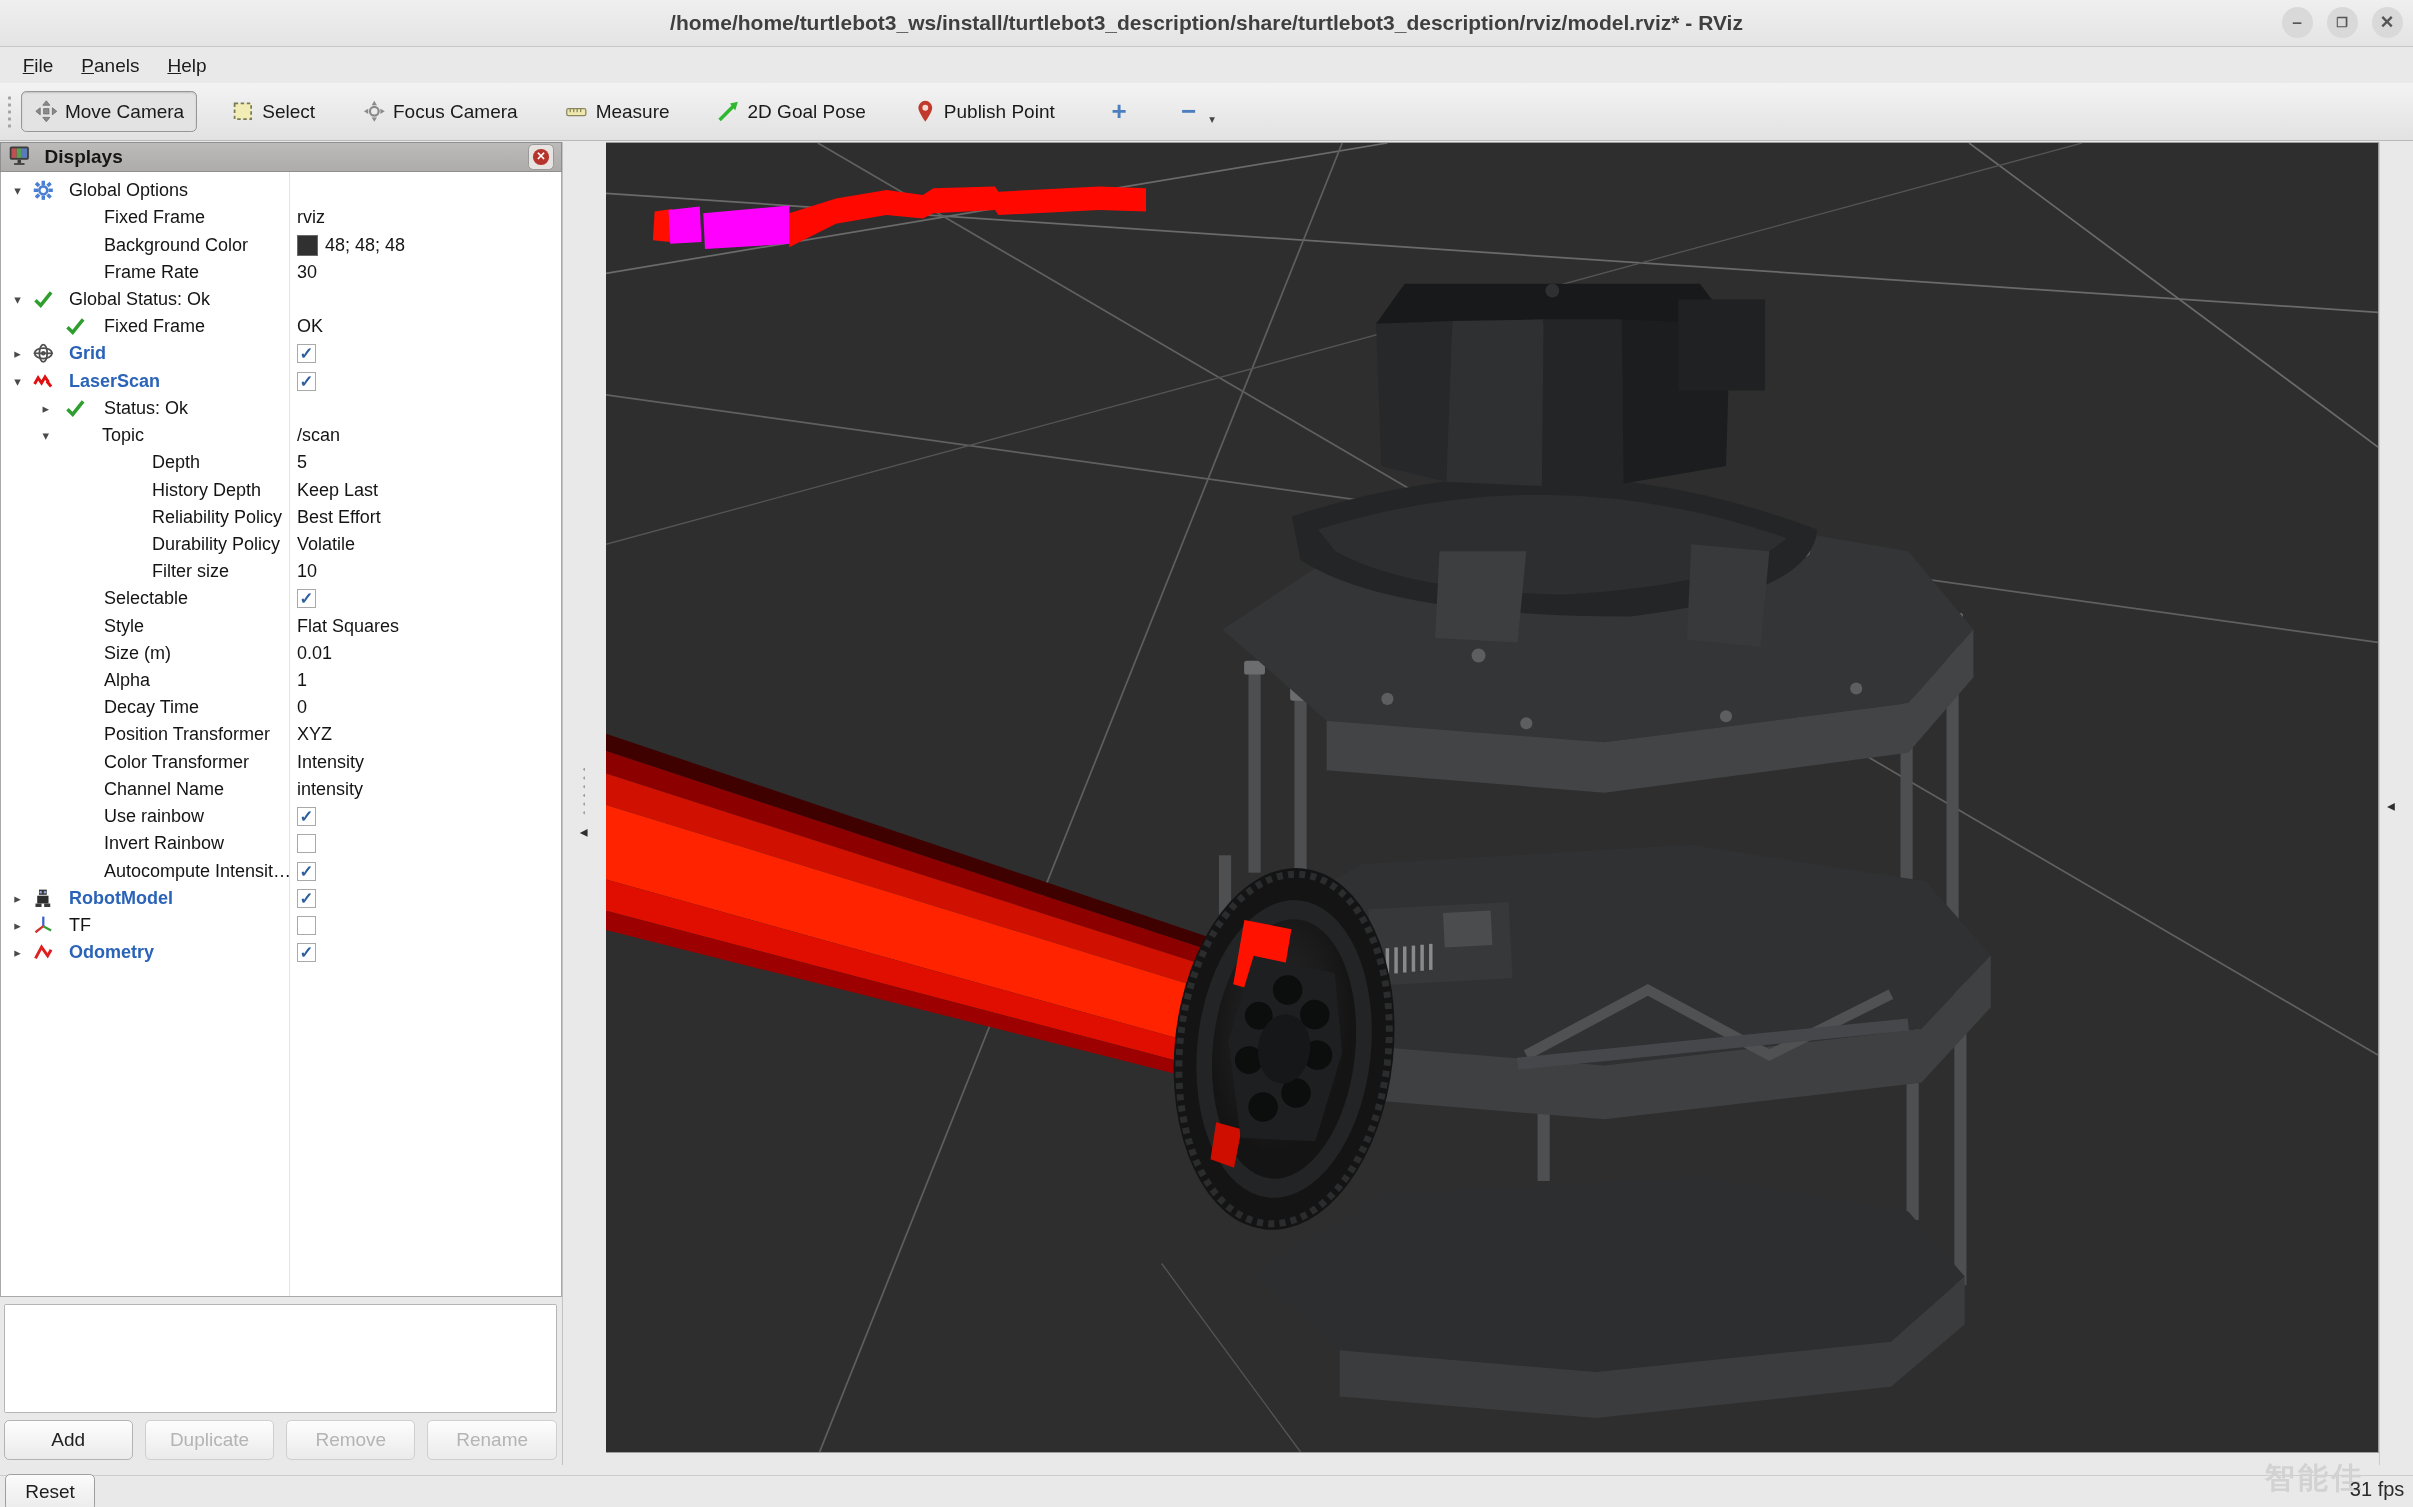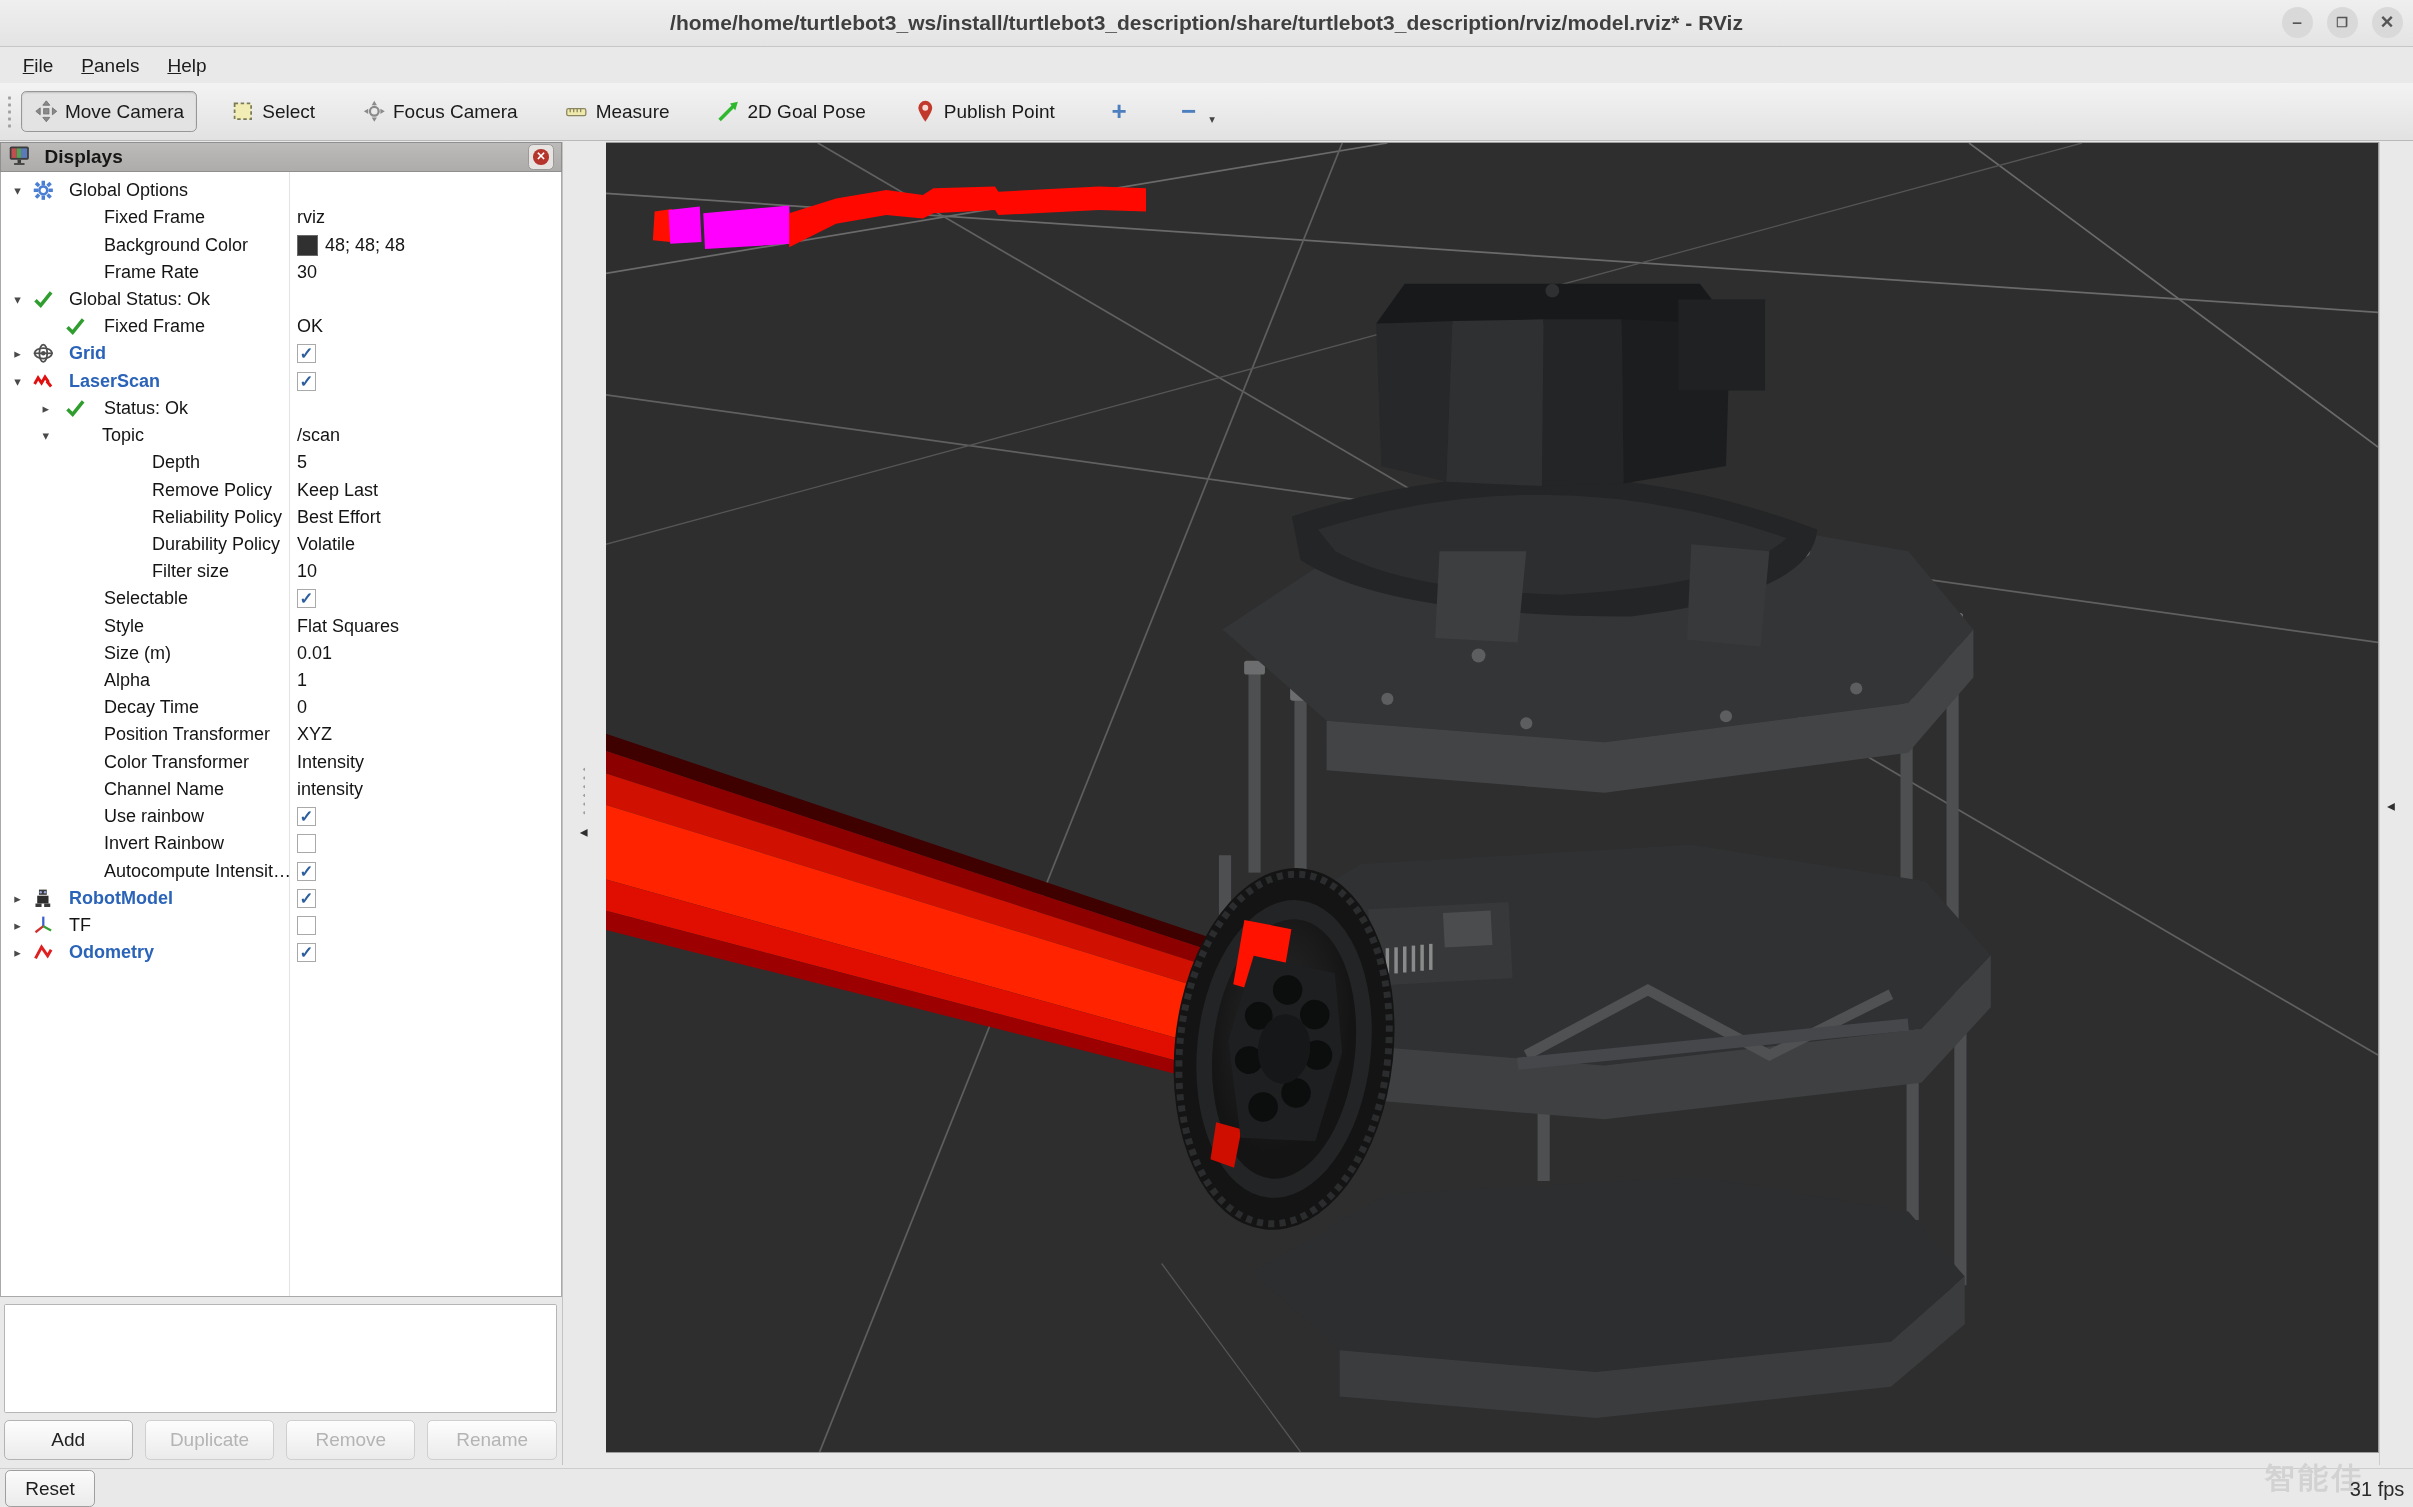--- a/index.html
+++ b/index.html
@@ -55,21 +55,21 @@
   .split-handle{position:absolute;left:12px;top:609px;width:17.4px;height:104px;display:flex;flex-direction:column;align-items:center;justify-content:center;color:#333;}
   .split-dots{width:3.5px;height:52px;background-image:radial-gradient(circle,#9f9f9f 1.4px,transparent 1.6px);background-size:5.2px 8.7px;background-repeat:repeat-y;}
   .split-tri{font-size:15.6px;color:#2f2f2f;margin-top:5.2px;}
 
   .viewport{flex:1;position:relative;background:#2e2e2e;border:0.9px solid #9d9d9d;border-left:none;box-sizing:border-box;height:1311px;}
   .viewport svg{position:absolute;left:0;top:0;width:100%;height:100%;}
   .right-strip{width:33px;background:#e9e9e9;position:relative;border-left:0.9px solid #cccccc;}
   .right-strip .split-tri{position:absolute;left:7px;top:650px;}
 
   
-  .statusbar{position:absolute;left:0;bottom:0;width:100%;height:40px;background:#e9e9e9;border-top:0.9px solid #cdcdcd;display:flex;align-items:center;box-sizing:border-box;}
+  .statusbar{position:absolute;left:0;bottom:0;width:100%;height:33px;background:#e9e9e9;border-top:0.9px solid #cdcdcd;display:flex;align-items:center;box-sizing:border-box;}
   .reset-btn{margin-left:5.2px;height:35px;padding:0 19px;border:0.9px solid #9f9f9f;border-radius:5.2px;background:linear-gradient(#fbfbfb,#ebebeb);font-size:19px;color:#1c1c1c;display:flex;align-items:center;}
   .fps-wrap{position:absolute;right:8.7px;bottom:7px;font-size:20px;color:#2b2b2b;}
   .watermark{position:absolute;right:48px;bottom:8.7px;font-size:30px;font-weight:bold;color:#d2d2d2;letter-spacing:3.5px;z-index:0;}
   .fps-text{position:relative;z-index:1;}
 </style>
 </head>
 <body>
 
 <div class="window">
 
@@ -301,21 +301,21 @@
               <span>/scan</span>
             </span>
           </div>
           <div class="trow" style="top: 277px;">
             <span class="lbl" style="left: 151px;">Depth</span>
             <span class="val">
               <span>5</span>
             </span>
           </div>
           <div class="trow" style="top: 305px;">
-            <span class="lbl" style="left: 151px;">Remove Policy</span>
+            <span class="lbl" style="left: 151px;">History Depth</span>
             <span class="val">
               <span>Keep Last</span>
             </span>
           </div>
           <div class="trow" style="top: 332px;">
             <span class="lbl" style="left: 151px;">Reliability Policy</span>
             <span class="val">
               <span>Best Effort</span>
             </span>
           </div>

